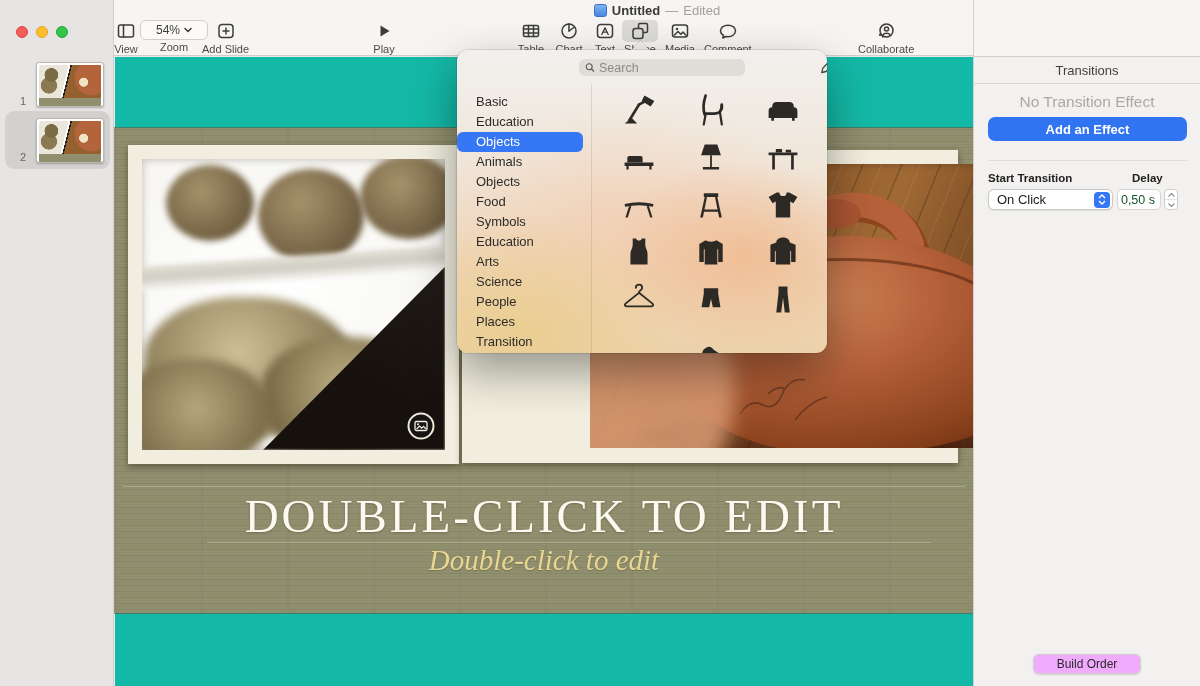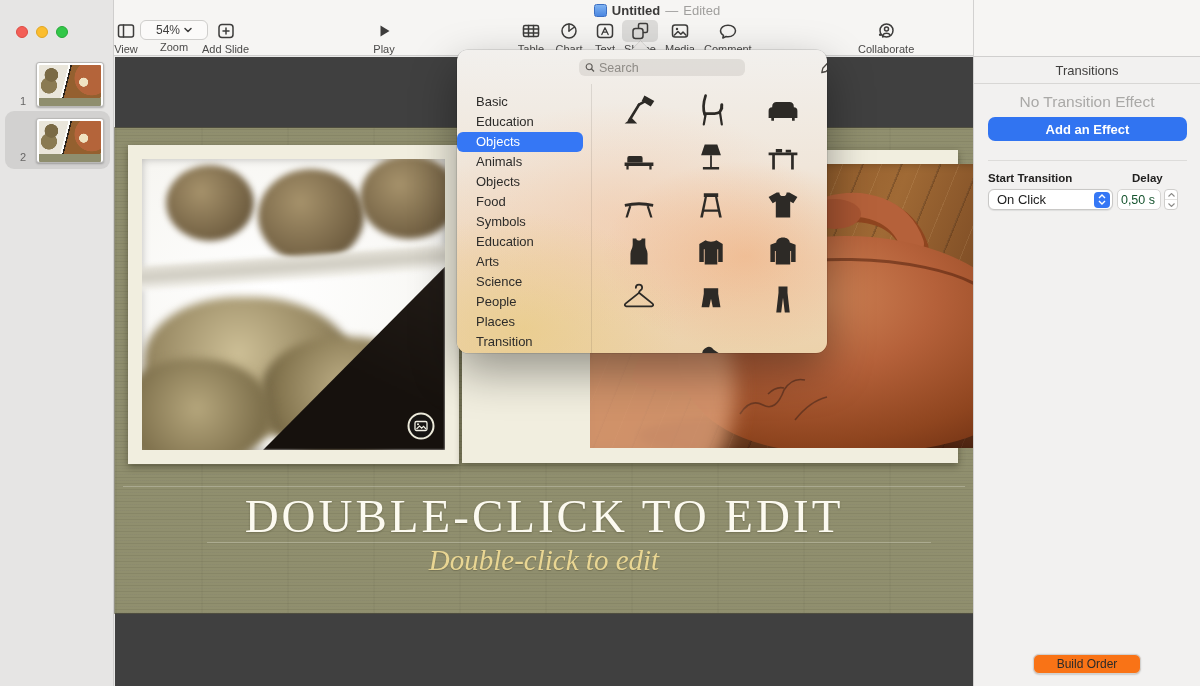--- a/index.html
+++ b/index.html
@@ -35,21 +35,21 @@
   .title-main { font-weight:700; color:#3a3938; }
   .title-dim { color:#a09f9d; }
   .titem { position:absolute; top:20px; display:flex; flex-direction:column; align-items:center; gap:1px; cursor:default; }
   .titem .ic { height:22px; display:flex; align-items:center; justify-content:center; padding:0 8px; border-radius:5px; }
   .titem .ic.hl { background:#dcdbd9; }
   .titem .lbl { font-size:11px; color:#4b4a49; white-space:nowrap; }
   .titem svg { stroke:#3d3c3b; fill:none; stroke-width:1.5; stroke-linecap:round; stroke-linejoin:round; }
   .zoombox { display:flex; align-items:center; gap:4px; border:1px solid #cfcecc; background:#fbfaf9; border-radius:6px; padding:2px 15px; height:20px; font-size:12px; color:#3e3d3c; }
 
   
-  .canvas { position:absolute; left:115px; top:57px; width:858px; height:629px; background:#404040; }
+  .canvas { position:absolute; left:115px; top:57px; width:858px; height:629px; background:#14b8a6; }
   .slide { position:absolute; left:0; top:71px; width:858px; height:485px; background-color:#908f6e;
     background-image:
       repeating-linear-gradient(0deg, rgba(55,53,36,.10) 0 1px, transparent 1px 3px),
       repeating-linear-gradient(0deg, rgba(255,255,248,.06) 0 1px, transparent 1px 6px),
       repeating-linear-gradient(90deg, rgba(70,68,48,.05) 0 2px, transparent 2px 86px);
     box-shadow:0 0 0 1px rgba(90,88,64,.6); overflow:hidden; }
   .frame { position:absolute; background:#f1eedf; box-shadow:0 3px 7px rgba(35,33,18,.45); }
   .frame.left { left:13px; top:17px; width:331px; height:319px; }
   .frame.right { left:347px; top:22px; width:496px; height:313px; }
   .photo { position:absolute; overflow:hidden; box-shadow:inset 0 0 8px rgba(0,0,0,.25); }
@@ -119,21 +119,21 @@
   .select .spacer { flex:1; }
   .sel-chev { width:16px; height:16px; border-radius:4px; background:#3577f5; display:flex; flex-direction:column;
     align-items:center; justify-content:center; gap:1px; }
   .sel-chev svg { display:block; }
   .delay-box { position:absolute; top:189px; left:143px; width:44px; height:21px; background:#fff; border:1px solid #d6d5d3;
     border-radius:5px; display:flex; align-items:center; justify-content:flex-end; padding-right:5px; font-size:12.5px; color:#14532d; }
   .stepper { position:absolute; top:189px; left:190px; width:14px; height:21px; background:#fff; border:1px solid #cfcecc;
     border-radius:4px; display:flex; flex-direction:column; }
   .stepper .s { flex:1; display:flex; align-items:center; justify-content:center; color:#8b8a88; }
   .stepper .s:first-child { border-bottom:1px solid #e4e3e1; }
-  .build-order { position:absolute; left:50%; transform:translateX(-50%); top:654px; width:108px; height:20px; background:#f97316;
+  .build-order { position:absolute; left:50%; transform:translateX(-50%); top:654px; width:108px; height:20px; background:#f0abfc;
     border:1px solid #d2d1cf; border-radius:6px; font-size:12px; color:#2b2a29; font-family:inherit; box-shadow:0 0.5px 1.5px rgba(0,0,0,.15); }
 </style>
 </head>
 <body>
 
 <div class="window">
 
   <aside class="sidebar">
     <div class="traffic">
       <span class="tl red"></span>

